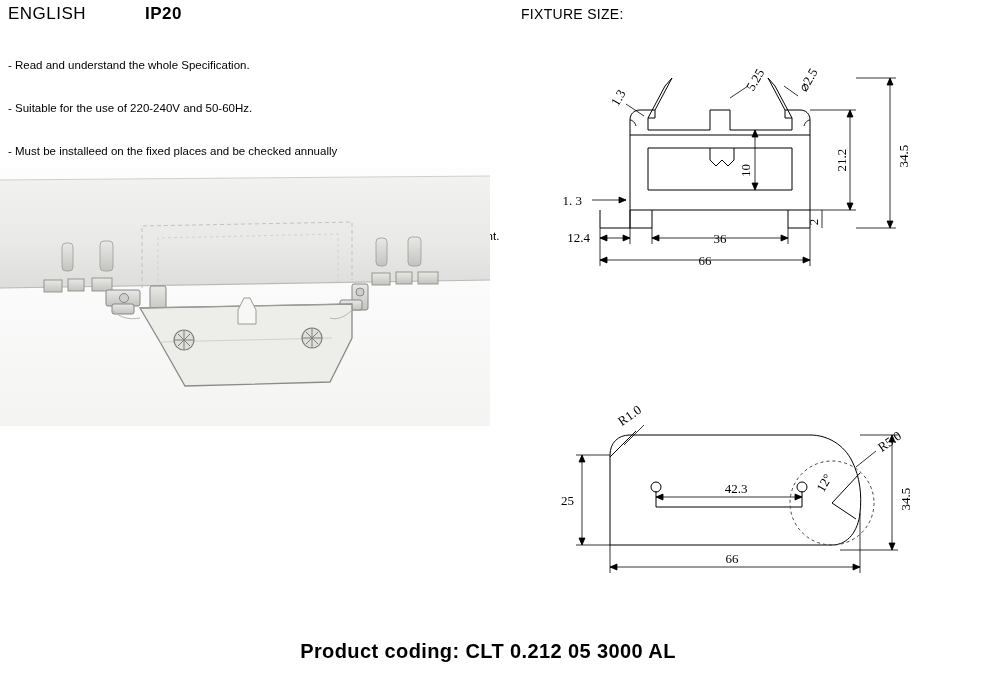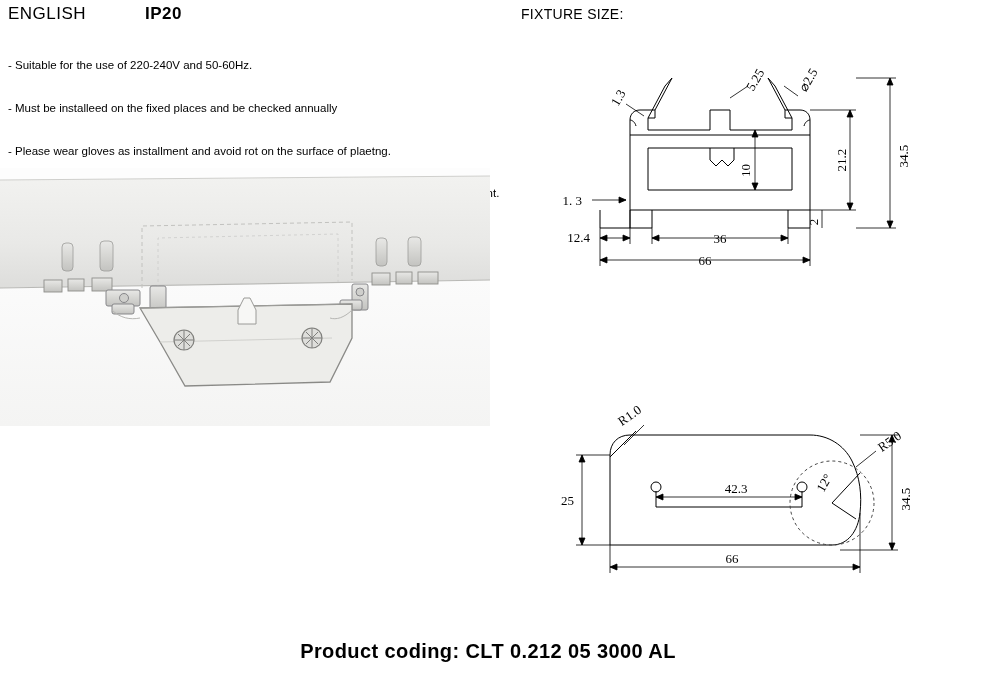--- a/index.html
+++ b/index.html
@@ -16,20 +16,21 @@
   .dim{font-size:13px;font-family:"Liberation Serif", serif;}
 </style>
 </head>
 <body>
 
 <div class="abs" id="lang">ENGLISH</div>
 <div class="abs" id="ip">IP20</div>
 <div class="abs" id="fixture">FIXTURE SIZE:</div>
 
 <div class="abs" id="spec-block">
+  <div>- Read and understand the whole Specification.</div>
   <div>- Suitable for the use of 220-240V and 50-60Hz.</div>
   <div>- Must be installeed on the fixed places and be checked annually</div>
   <div>- Please wear gloves as installment and avoid rot on the surface of plaetng.</div>
   <div>- Please tum off the lighitng source by soft cloth as cleaning prohibited to use of rotted detergent.</div>
   <div>- Please connect with the local sales service center when there are any abnomality.</div>
 </div>
 
 <div class="abs" id="photo">
 <svg width="490" height="258" viewBox="0 0 490 258">
   <defs>

